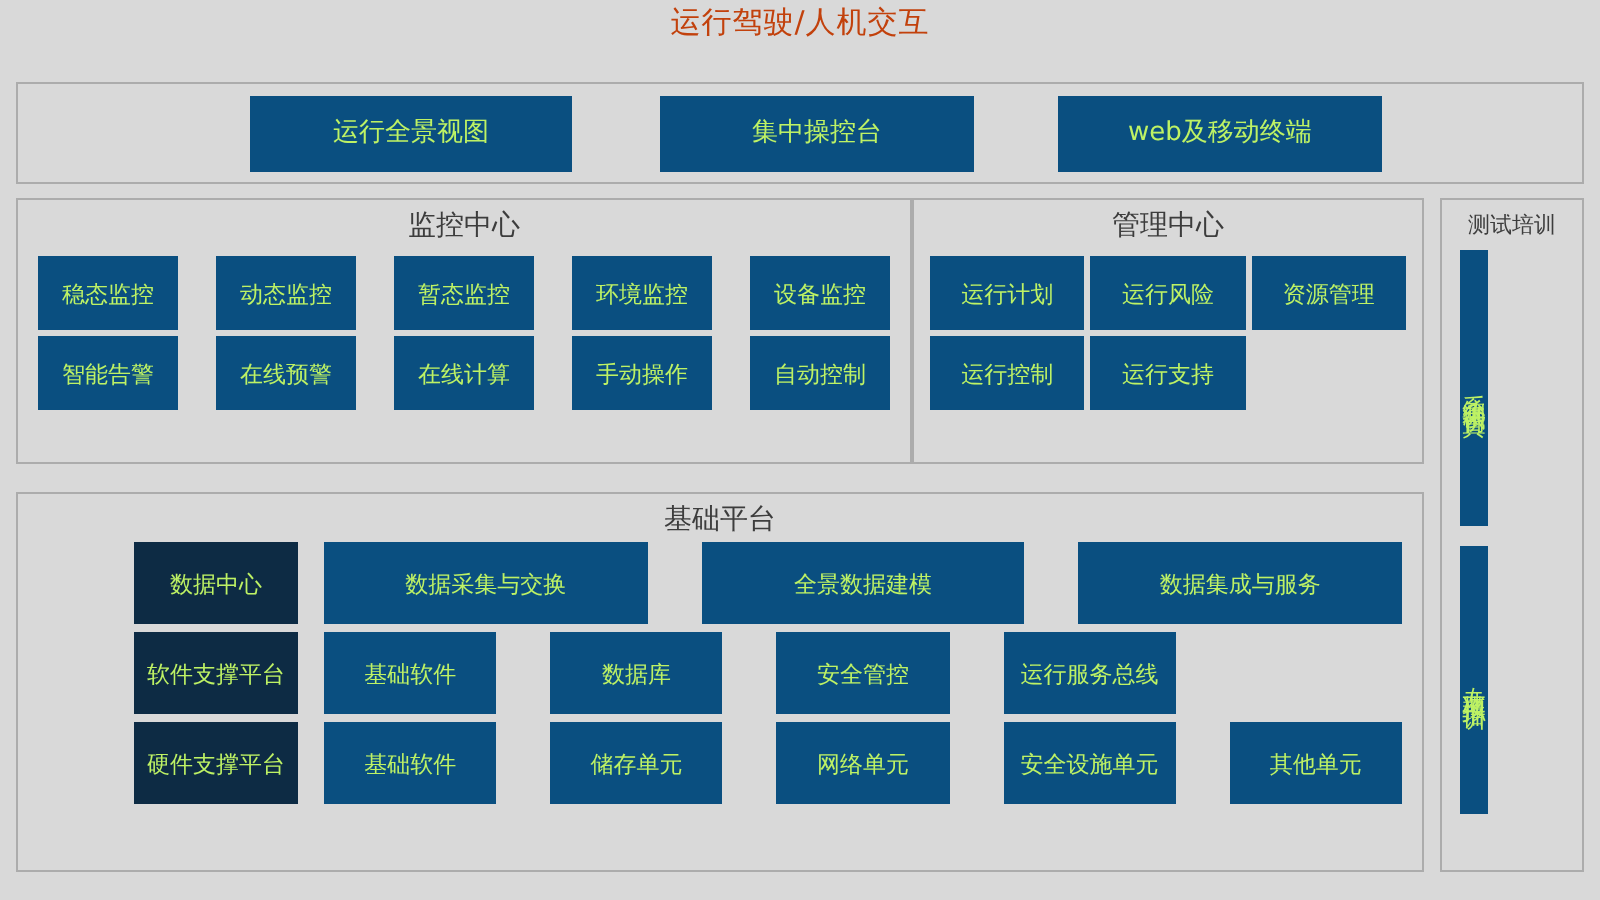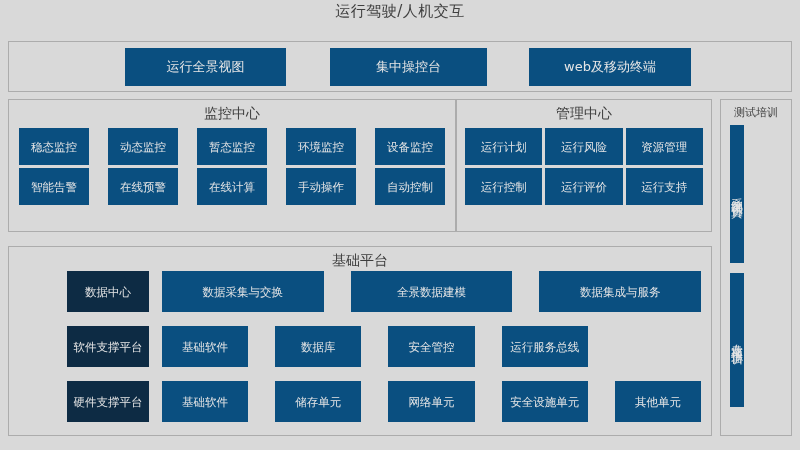--- a/index.html
+++ b/index.html
@@ -22,21 +22,21 @@
   }
 
   
   .top-title {
     position: absolute;
     left: 0;
     top: 2px;
     width: 800px;
     text-align: center;
     font-size: 15px;
-    color: #404040;
+    color: #c2410c;
     letter-spacing: 0.5px;
   }
 
   
   .panel {
     position: absolute;
     background: #d9d9d9;
     border: 1px solid #acacac;
     box-sizing: border-box;
   }
@@ -44,21 +44,21 @@
     text-align: center;
     font-size: 14px;
     color: #3d3d3d;
     line-height: 17px;
     padding-top: 5px;
   }
 
   
   .bx {
     background: #0a4f80;
-    color: #e5e5e5;
+    color: #bef264;
     font-size: 11.5px;
     display: flex;
     align-items: center;
     justify-content: center;
     box-sizing: border-box;
     line-height: 14px;
   }
   .bx.dark {
     background: #0d2b44;
   }
@@ -155,21 +155,21 @@
     top: 246px;
     width: 704px;
     height: 190px;
   }
   .base-rows {
     padding: 2px 10px 0 10px;
   }
   .base-row {
     display: flex;
     align-items: stretch;
-    margin-bottom: 14px;
+    margin-bottom: 4px;
     padding-left: 48px;
   }
   .base-row .side-label {
     width: 82px;
     flex: 0 0 82px;
     height: 41px;
     margin-right: 13px;
     font-size: 11.5px;
   }
   .base-row .cells {
@@ -217,21 +217,20 @@
 
   <div class="panel" id="manage-panel">
     <div class="panel-title">管理中心</div>
     <div class="grid3">
       <div class="bx">运行计划</div>
       <div class="bx">运行风险</div>
       <div class="bx">资源管理</div>
     </div>
     <div class="grid3 row2">
       <div class="bx">运行控制</div>
-      <div class="bx">运行评价</div>
       <div class="bx">运行支持</div>
     </div>
   </div>
 
   <div class="panel" id="training-panel">
     <div class="panel-title">测试培训</div>
     <div class="vbox-wrap">
       <div class="bx vbox v1">系统测试仿真</div>
       <div class="bx vbox v2">专业模拟培训</div>
     </div>

